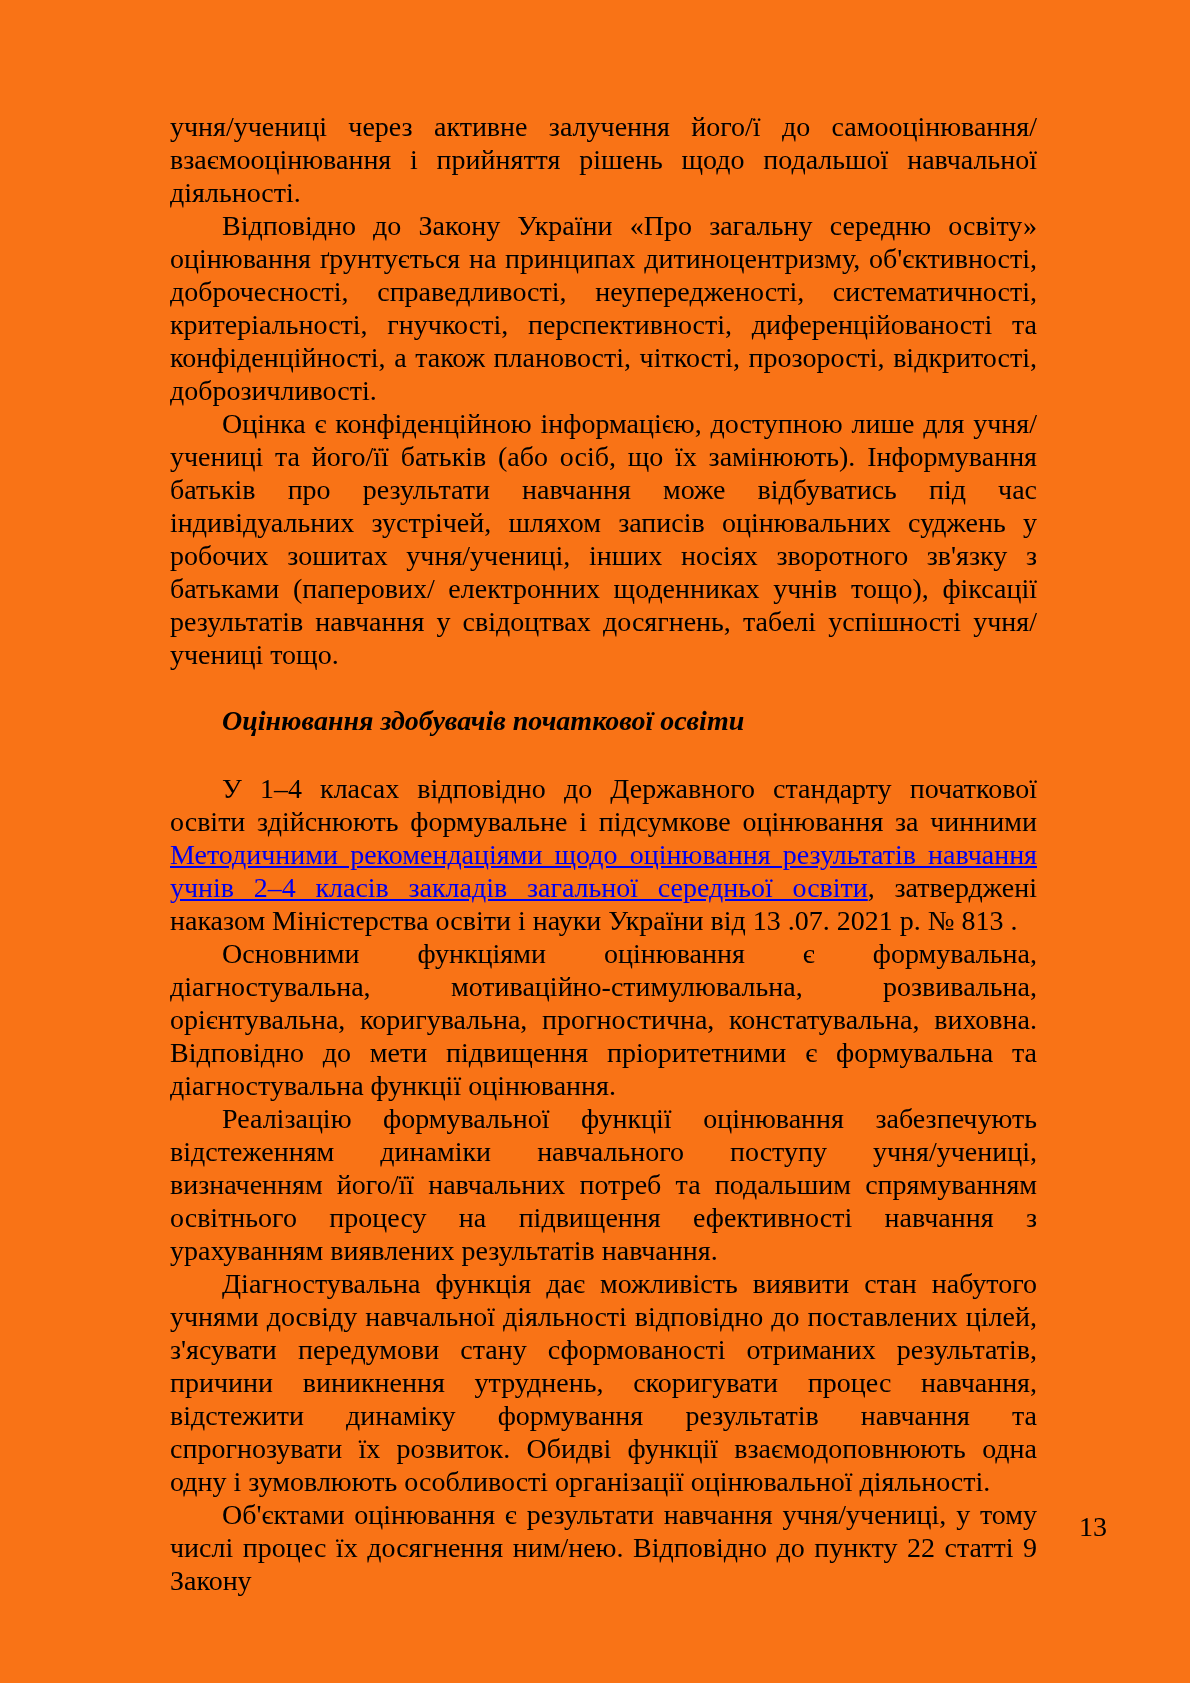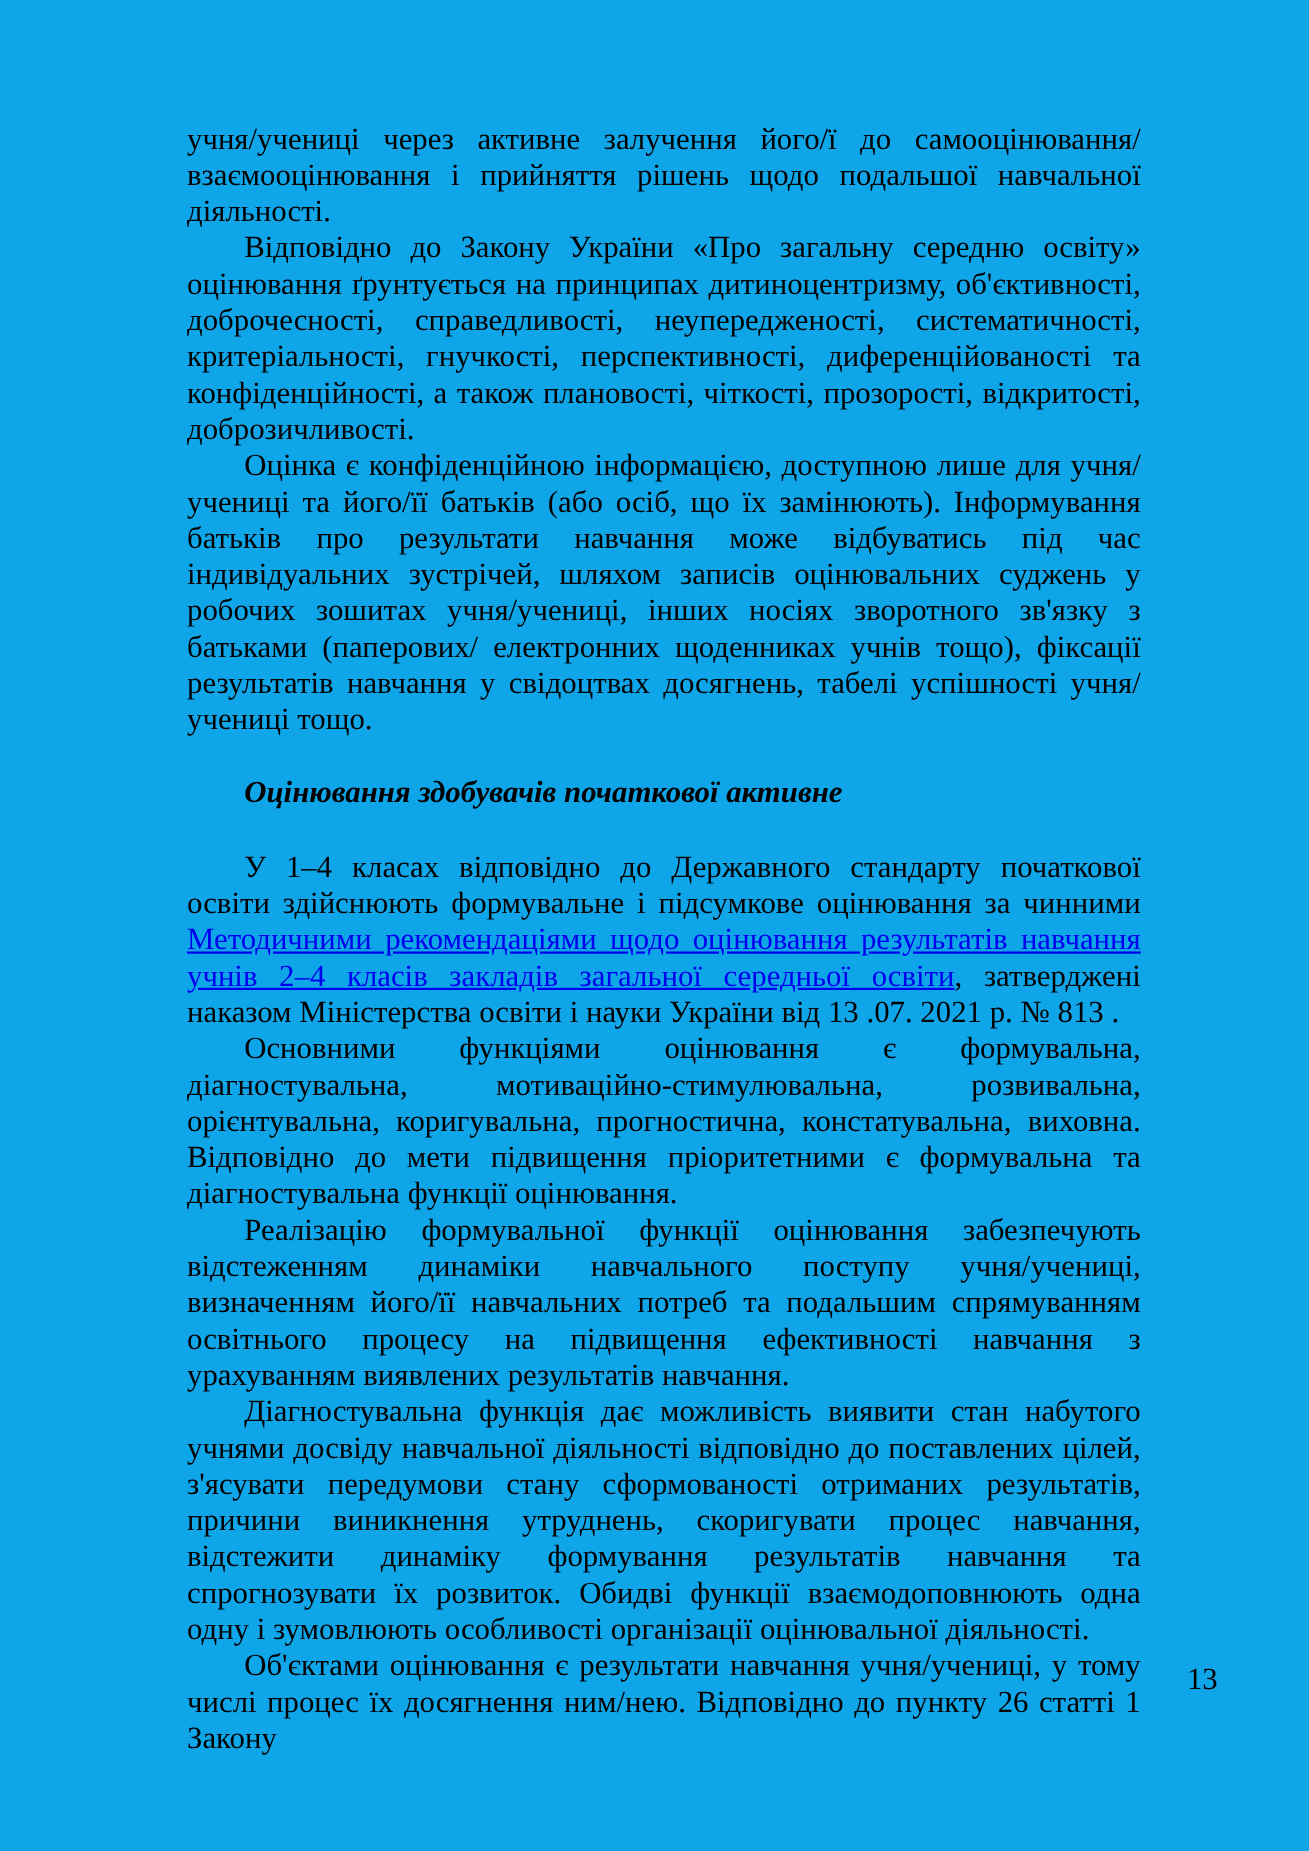--- a/index.html
+++ b/index.html
@@ -4,21 +4,21 @@
 <style>
   html, body {
     margin: 0;
     padding: 0;
     background: #ffffff;
   }
   .page {
     position: relative;
     width: 1190px;
     height: 1683px;
-    background: #0ea5e9;
+    background: #f97316;
     font-family: "Liberation Serif", "DejaVu Serif", serif;
     font-size: 28px;
     line-height: 33px;
     color: #000000;
     overflow: hidden;
   }
   .content {
     position: absolute;
     left: 170px;
     top: 110px;
@@ -57,21 +57,21 @@
   }
 </style>
 </head>
 <body>
 
 <div class="page">
   <div class="content">
     <p class="no-indent">учня/учениці через активне залучення його/ї до самооцінювання/ взаємооцінювання і прийняття рішень щодо подальшої навчальної діяльності.</p>
     <p>Відповідно до Закону України «Про загальну середню освіту» оцінювання ґрунтується на принципах дитиноцентризму, об'єктивності, доброчесності, справедливості, неупередженості, систематичності, критеріальності, гнучкості, перспективності, диференційованості та конфіденційності, а також плановості, чіткості, прозорості, відкритості, доброзичливості.</p>
     <p>Оцінка є конфіденційною інформацією, доступною лише для учня/учениці та його/її батьків (або осіб, що їх замінюють). Інформування батьків про результати навчання може відбуватись під час індивідуальних зустрічей, шляхом записів оцінювальних суджень у робочих зошитах учня/учениці, інших носіях зворотного зв'язку з батьками (паперових/ електронних щоденниках учнів тощо), фіксації результатів навчання у свідоцтвах досягнень, табелі успішності учня/учениці тощо.</p>
-    <h2>Оцінювання здобувачів початкової активне</h2>
+    <h2>Оцінювання здобувачів початкової освіти</h2>
     <p><span>У 1–4 класах відповідно до Державного стандарту початкової освіти здійснюють формувальне і підсумкове оцінювання за чинними </span><a>Методичними рекомендаціями щодо оцінювання результатів навчання учнів 2–4 класів закладів загальної середньої освіти</a><span>, затверджені наказом Міністерства освіти і науки України від 13 .07. 2021 р. № 813 .</span></p>
     <p>Основними функціями оцінювання є формувальна, діагностувальна, мотиваційно-стимулювальна, розвивальна, орієнтувальна, коригувальна, прогностична, констатувальна, виховна. Відповідно до мети підвищення пріоритетними є формувальна та діагностувальна функції оцінювання.</p>
     <p>Реалізацію формувальної функції оцінювання забезпечують відстеженням динаміки навчального поступу учня/учениці, визначенням його/її навчальних потреб та подальшим спрямуванням освітнього процесу на підвищення ефективності навчання з урахуванням виявлених результатів навчання.</p>
     <p>Діагностувальна функція дає можливість виявити стан набутого учнями досвіду навчальної діяльності відповідно до поставлених цілей, з'ясувати передумови стану сформованості отриманих результатів, причини виникнення утруднень, скоригувати процес навчання, відстежити динаміку формування результатів навчання та спрогнозувати їх розвиток. Обидві функції взаємодоповнюють одна одну і зумовлюють особливості організації оцінювальної діяльності.</p>
-    <p>Об'єктами оцінювання є результати навчання учня/учениці, у тому числі процес їх досягнення ним/нею. Відповідно до пункту 26 статті 1 Закону</p>
+    <p>Об'єктами оцінювання є результати навчання учня/учениці, у тому числі процес їх досягнення ним/нею. Відповідно до пункту 22 статті 9 Закону</p>
   </div>
   <div class="page-number">13</div>
 </div>
 
 </body></html>

